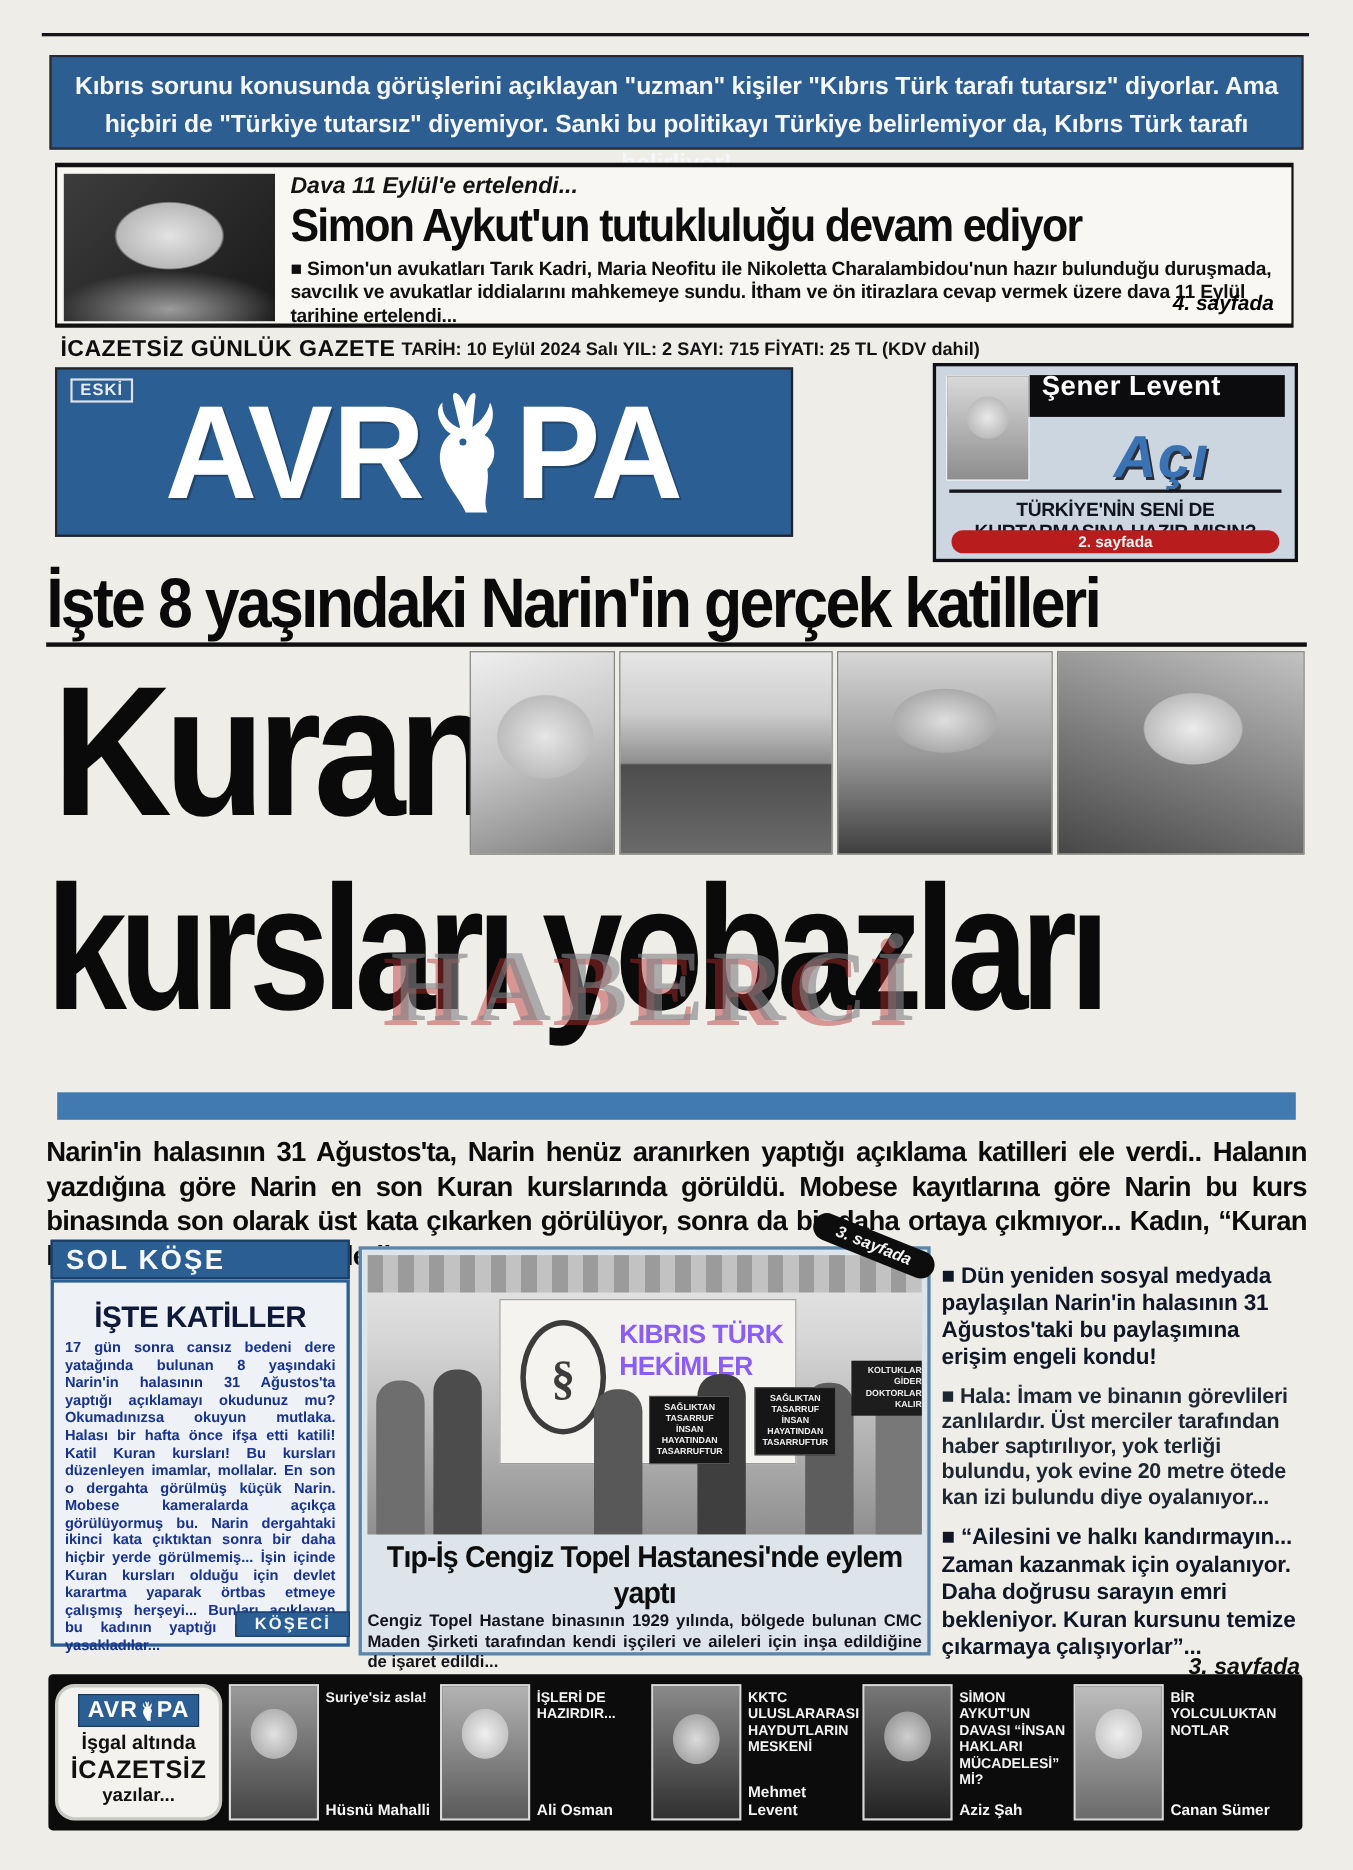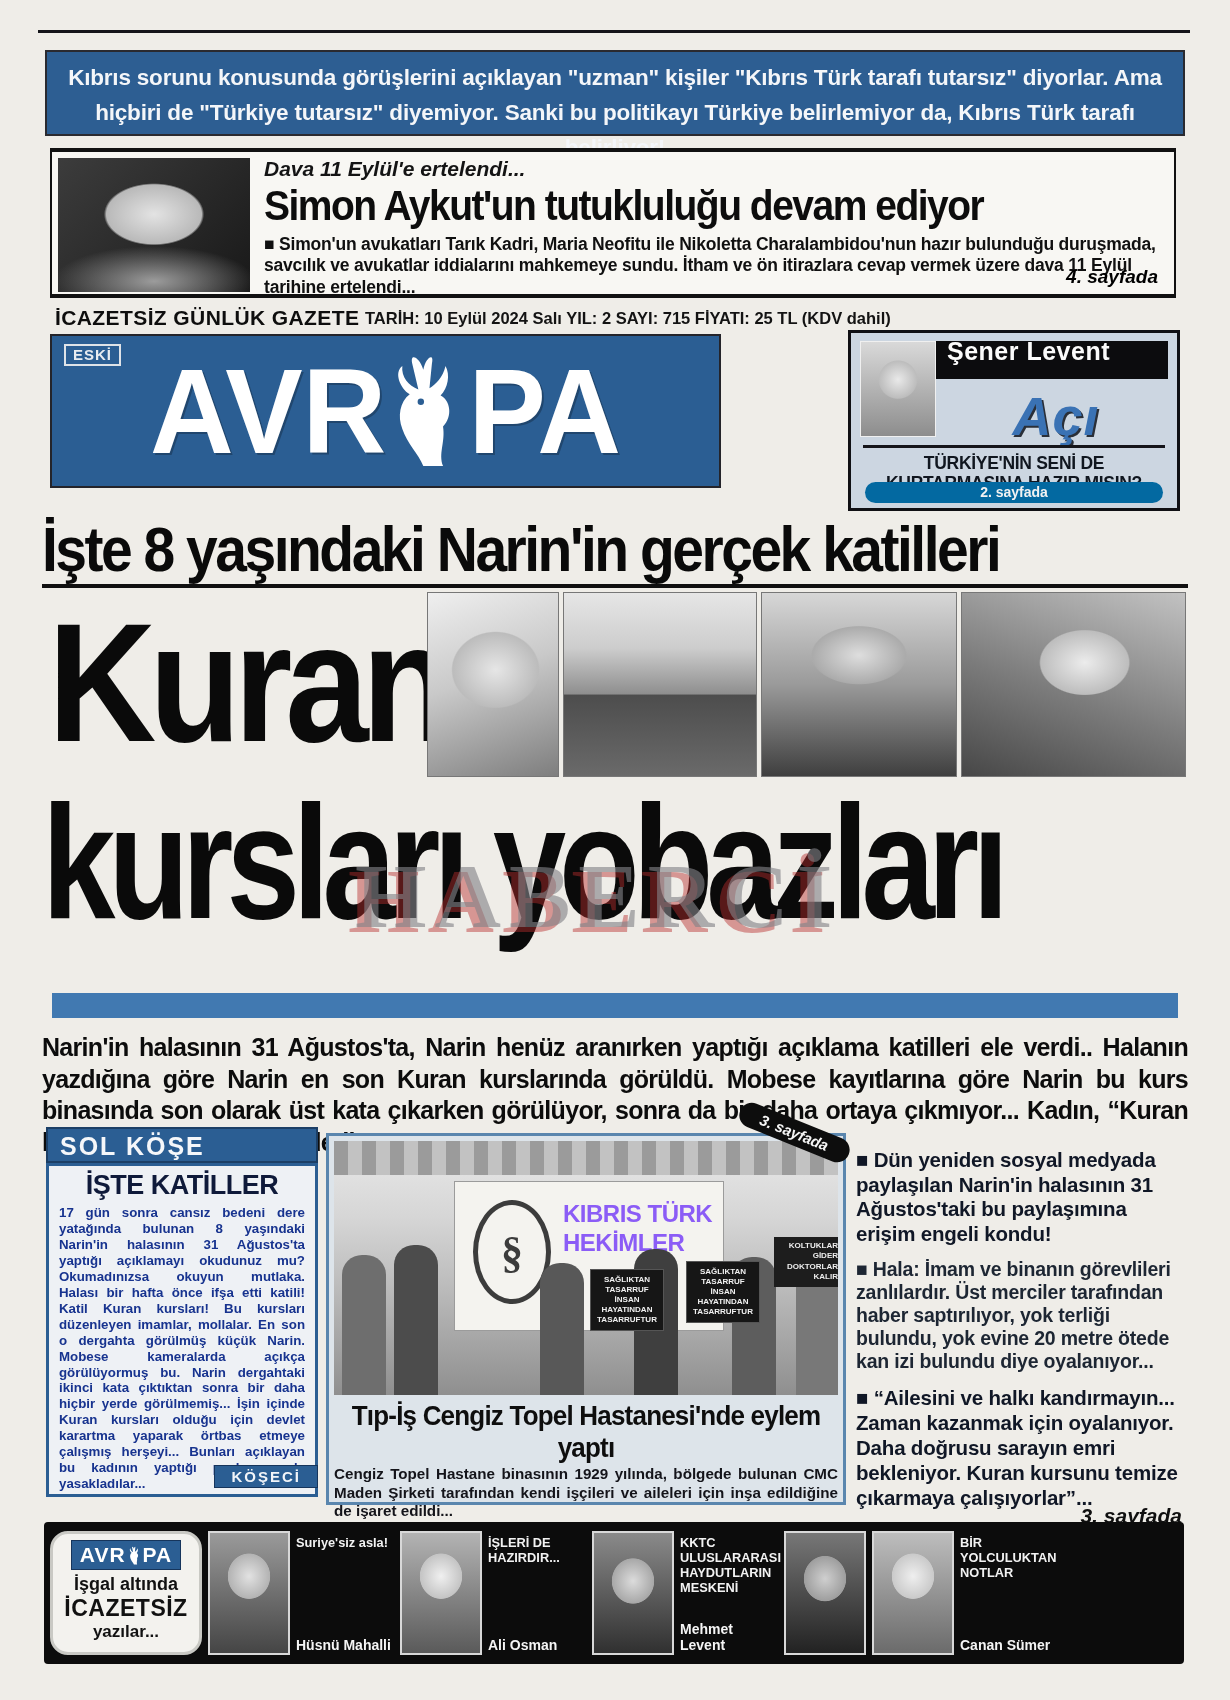--- a/index.html
+++ b/index.html
@@ -50,21 +50,21 @@
     background: radial-gradient(46% 36% at 50% 40%, #e9e9e9 0%, #bdbdbd 55%, rgba(0,0,0,0) 58%),
                 linear-gradient(180deg,#d9d9d9,#8d8d8d); }
   .sener-namebar { position:absolute; left:9px; top:8px; right:9px; height:38px; background:#0c0c0e; }
   .sener-name { position:absolute; left:96px; top:4px; color:#fbfbfb; font-weight:bold; font-size:25px; letter-spacing:0.5px; }
   .sener-aci { position:absolute; left:96px; top:52px; right:12px; text-align:center;
     color:#3a72b4; font-weight:bold; font-style:italic; font-size:54px;
     text-shadow:2px 2px 0 #2a2f38; letter-spacing:1px; }
   .sener-divider { position:absolute; left:12px; right:12px; top:112px; height:3px; background:#15151a; }
   .sener-teaser { position:absolute; left:8px; right:8px; top:120px; text-align:center;
     font-weight:bold; font-size:17.5px; line-height:1.15; color:#10161f; letter-spacing:-0.3px; }
-  .sener-pill { position:absolute; left:14px; right:14px; bottom:5px; height:21px; background:#0369a1;
+  .sener-pill { position:absolute; left:14px; right:14px; bottom:5px; height:21px; background:#b91c1c;
     border-radius:11px; color:#f2f2f2; font-weight:bold; font-size:14px; text-align:center; line-height:21px; }
 
   
   .headline-top { position:absolute; left:42px; top:512px; width:1146px; white-space:nowrap;
     font-weight:bold; font-size:57px; letter-spacing:-2.5px; color:#0a0a0a;
     transform:scaleY(1.12); transform-origin:left top; }
   .headline-rule { position:absolute; left:42px; top:584px; width:1146px; height:4px; background:#101010; }
   .hl-main-1 { position:absolute; left:48px; top:586px; font-weight:bold; font-size:150px;
     letter-spacing:-7px; color:#0a0a0a; transform:scaleY(1.12); transform-origin:left top; white-space:nowrap; }
   .hl-main-2 { position:absolute; left:42px; top:770px; font-weight:bold; font-size:132px;
@@ -88,21 +88,21 @@
     text-shadow:-7px 5px 0 rgba(185,45,45,0.45); z-index:5; }
 
   .subhead { position:absolute; left:42px; top:1032px; width:1146px; font-weight:bold;
     font-size:25px; line-height:1.26; letter-spacing:-0.7px; color:#0c0c0c; text-align:justify; }
 
   
   .solkose-header { position:absolute; left:46px; top:1127px; width:272px; height:36px;
     background:#2b5e93; border:2px solid #1c3f66; color:#f5f7fa; font-weight:bold; font-size:25px;
     letter-spacing:2px; padding:3px 0 0 12px; }
   .solkose-box { position:absolute; left:46px; top:1163px; width:272px; height:334px;
-    background:#eef1f5; border:3px solid #2b5e93; padding:4px 10px 4px 10px; }
+    background:#eef1f5; border:3px solid #2b5e93; padding:16px 10px 4px 10px; }
   .solkose-title { text-align:center; font-weight:bold; font-size:27px; letter-spacing:-0.5px; color:#0f1a3a; }
   .solkose-body { margin-top:4px; font-weight:bold; font-size:13.3px; line-height:1.2;
     color:#17338f; text-align:justify; word-spacing:2.5px; }
   .solkose-sign { position:absolute; right:-3px; bottom:6px; background:#2b5e93; color:#f2f5f9;
     font-weight:bold; font-size:15px; letter-spacing:2px; padding:2px 16px; border:1px solid #16355c; }
 
   
   .photo-box { position:absolute; left:326px; top:1133px; width:520px; height:372px;
     background:#dde4ea; border:3px solid #5a86ae; padding:5px; }
   .protest-photo { position:relative; width:100%; height:254px; overflow:hidden;
@@ -301,20 +301,24 @@
     </div>
     <div class="columnist">
       <div class="col-ph v3"></div>
       <div class="col-info">
         <div class="col-teaser">KKTC ULUSLARARASI HAYDUTLARIN MESKENİ</div>
         <div class="col-name">Mehmet Levent</div>
       </div>
     </div>
     <div class="columnist">
       <div class="col-ph v4"></div>
+      <div class="col-info">
+        <div class="col-teaser">SİMON AYKUT'UN DAVASI “İNSAN HAKLARI MÜCADELESİ” Mİ?</div>
+        <div class="col-name">Aziz Şah</div>
+      </div>
     </div>
     <div class="columnist">
       <div class="col-ph v5"></div>
       <div class="col-info">
         <div class="col-teaser">BİR YOLCULUKTAN NOTLAR</div>
         <div class="col-name">Canan Sümer</div>
       </div>
     </div>
   </div>
 </div>

